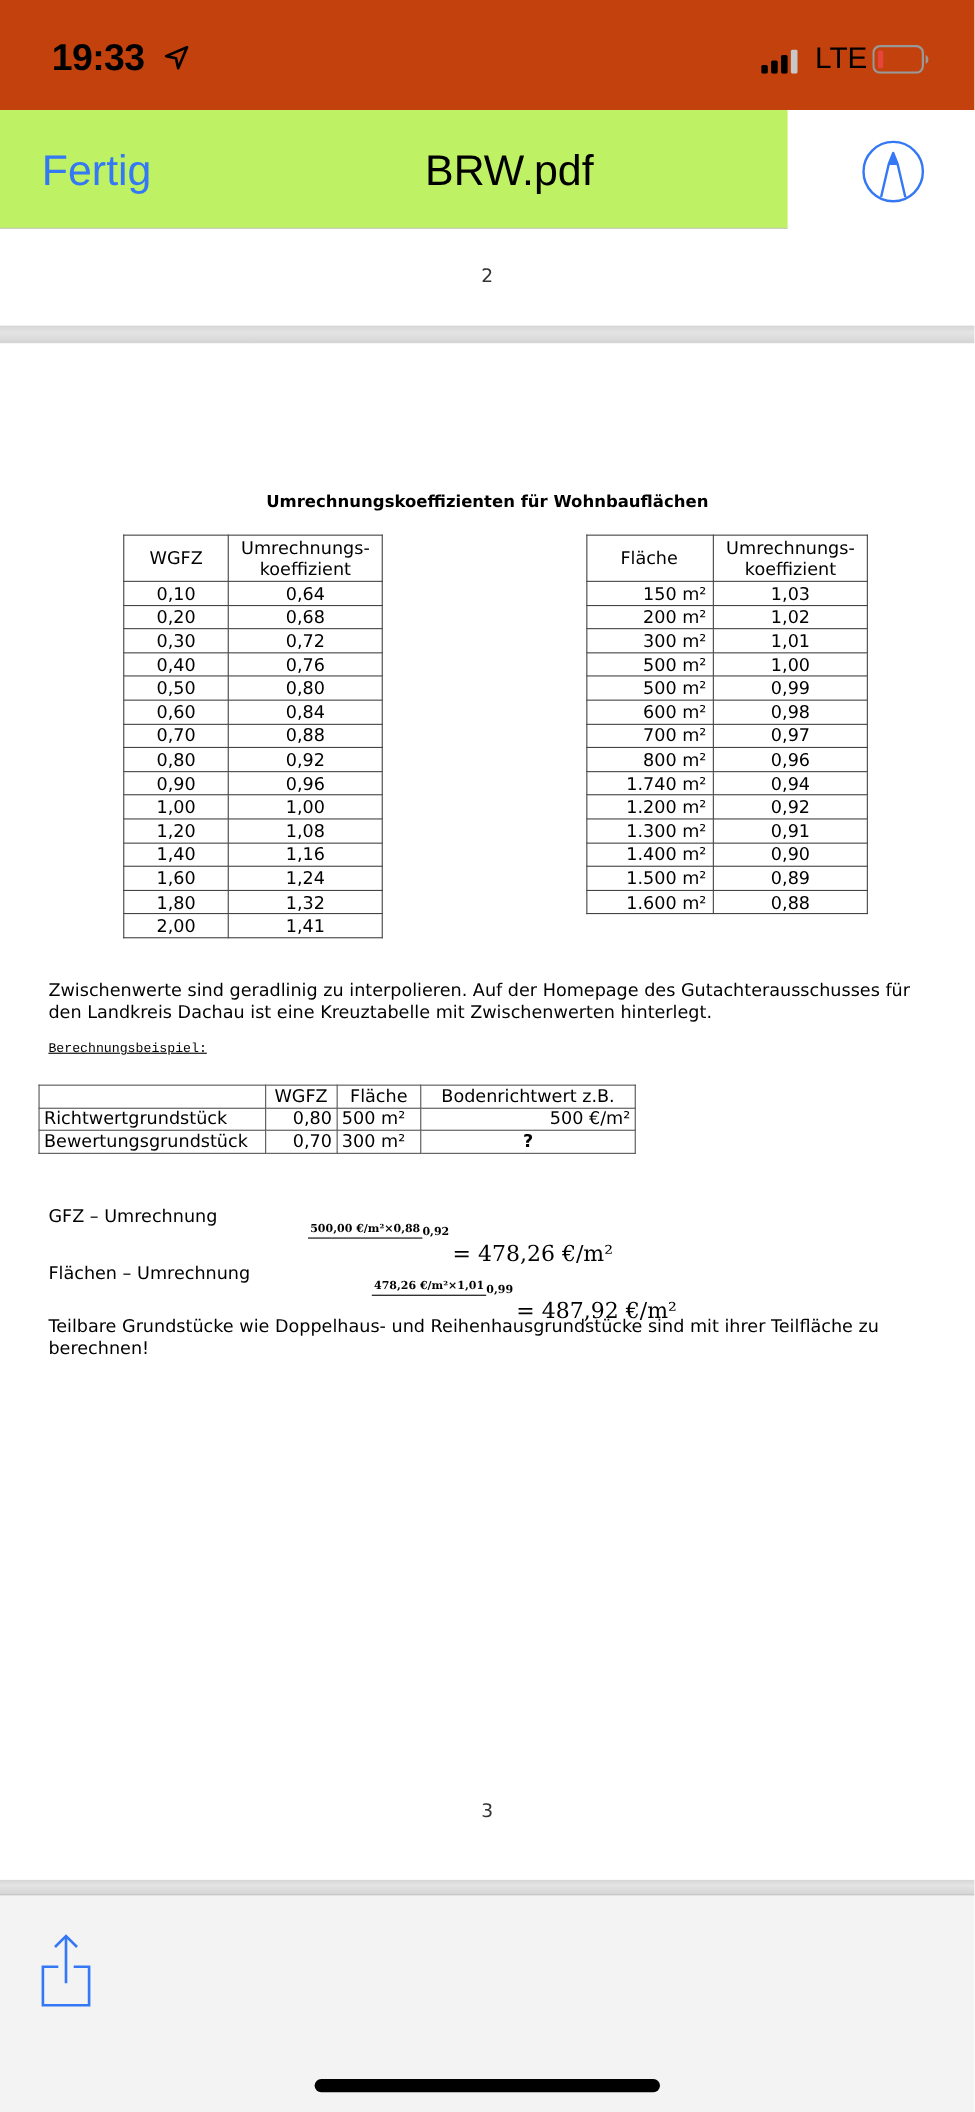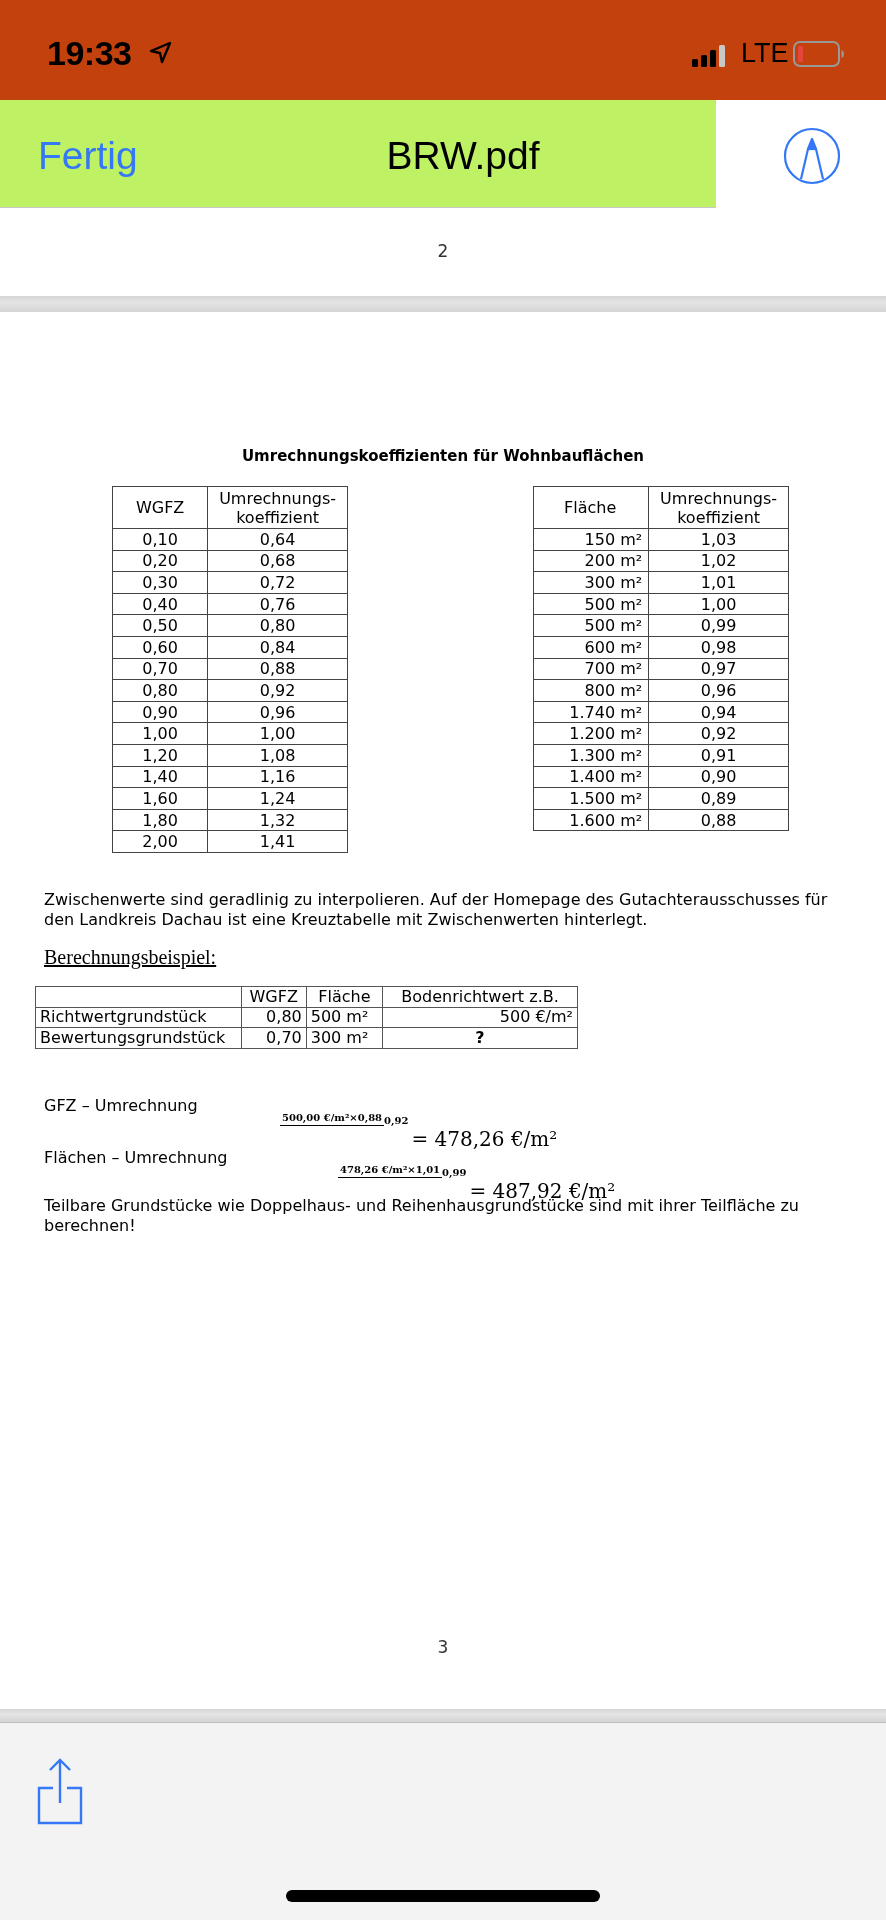--- a/index.html
+++ b/index.html
@@ -30,21 +30,21 @@
   table.coef th { height: 42px; line-height: 19px; font-size: 16px; }
   .t-left { left: 112px; top: 174px; width: 236px; }
   .t-left .c1 { width: 96px; text-align: center; }
   .t-left .c2 { width: 140px; text-align: center; }
   .t-right { left: 533px; top: 174px; width: 256px; }
   .t-right .c1 { width: 116px; text-align: right; padding-right: 6px; }
   .t-right th.c1 { text-align: center; }
   .t-right .c2 { width: 140px; text-align: center; }
 
   .para { position: absolute; left: 44px; width: 800px; font-family: "DejaVu Sans", sans-serif; font-size: 16px; line-height: 20px; }
-  .section-label { position: absolute; left: 44px; font-family: Liberation Serif, serif; font-size: 20px; text-decoration: underline; }
+  .section-label { position: absolute; left: 44px; font-family: Liberation Mono, monospace; font-size: 12px; text-decoration: underline; }
 
   table.example { position: absolute; left: 35px; top: 674px; width: 543px; border-collapse: collapse; font-family: "DejaVu Sans", sans-serif; font-size: 16px; }
   table.example td { border: 1.5px solid #555; height: 20.5px; line-height: 18px; padding: 0 4px; }
   table.example .e0 { width: 210px; text-align: left; }
   table.example .e1 { width: 68px; text-align: right; }
   table.example .e2 { width: 82px; text-align: left; }
   table.example .e3 { width: 219px; text-align: right; }
   table.example .center { text-align: center; }
   table.example .bold { font-weight: bold; text-align: center; }
 

